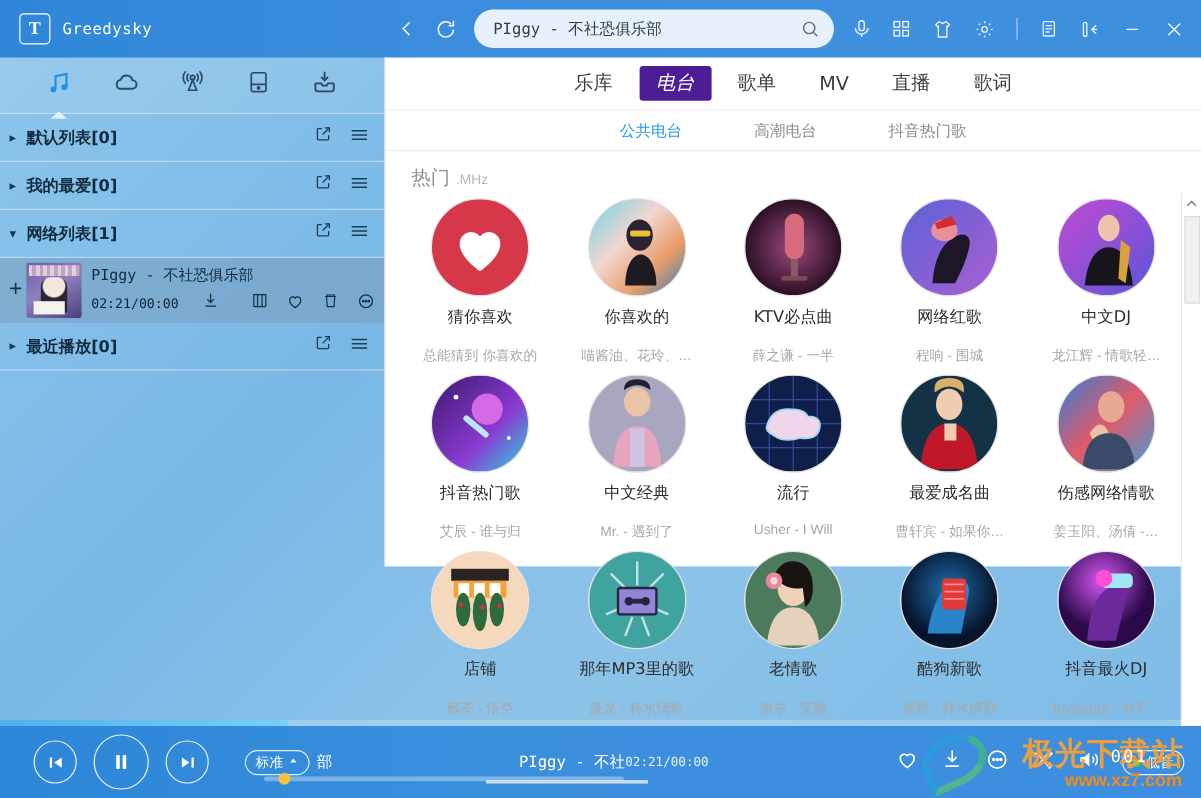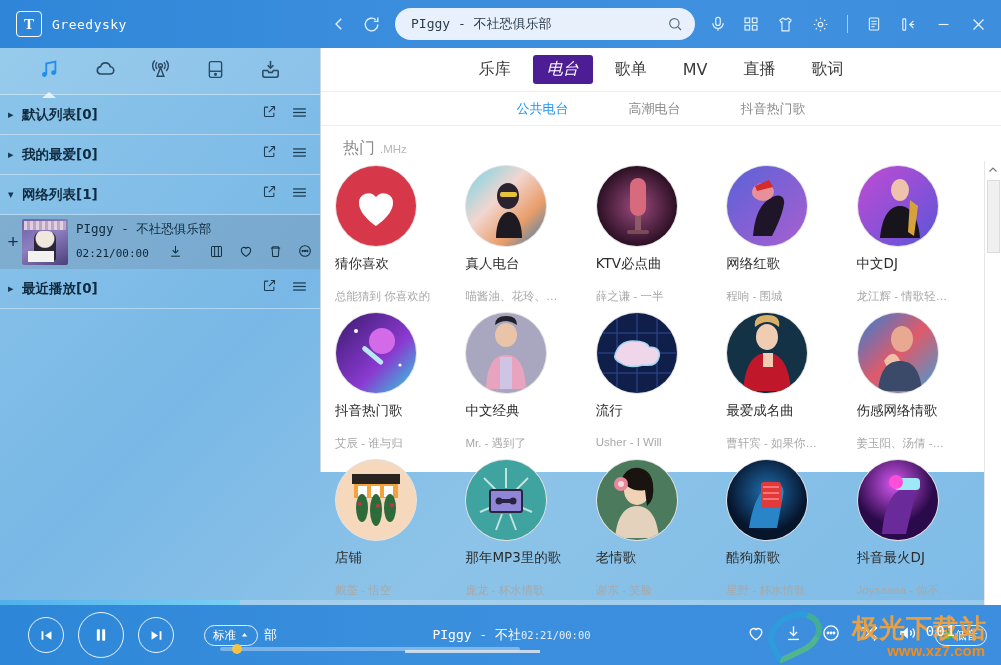--- a/index.html
+++ b/index.html
@@ -82,21 +82,21 @@
      border-bottom:1px solid #edf0f3; }
   .subnav .sn{ font-size:13px; color:#8b8b8b; cursor:pointer; }
   .subnav .sn.active{ color:#2196f3; }
 
   .content{ position:relative; height:479px; overflow:hidden; padding:0 14px; }
   .sec-title{ padding:12px 6px 6px 8px; display:flex; align-items:baseline; gap:5px; }
   .sec-title .t1{ font-size:16px; color:#8d8d8d; }
   .sec-title .t2{ font-size:11.5px; color:#b7b7b7; }
 
   .grid{ display:grid; grid-template-columns:repeat(5,1fr); row-gap:8px; }
-  .card{ display:flex; flex-direction:column; align-items:flex-start; cursor:pointer; }
+  .card{ display:flex; flex-direction:column; align-items:center; cursor:pointer; }
   .thumb{ width:82px; height:82px; border-radius:50%; overflow:hidden; position:relative;
      border:1px solid #e3e3e3; background:#ddd; }
   .cname{ font-size:13.5px; color:#2c2c2c; margin-top:8px; text-align:center;
      max-width:122px; overflow:hidden; white-space:nowrap; text-overflow:ellipsis;
      font-family:"DejaVu Sans","Liberation Sans",sans-serif;}
   .cdesc{ font-size:11.5px; color:#a8a8a8; margin-top:16px; text-align:center;
      max-width:122px; overflow:hidden; white-space:nowrap; text-overflow:ellipsis;}
 
   
   .vsb{ position:absolute; right:0; top:113px; width:17px; height:492px; background:#fff;
@@ -462,21 +462,21 @@
                     <stop offset=".7" stop-color="#e99d6a"></stop>
                     <stop offset="1" stop-color="#2f7fb8"></stop>
                   </linearGradient>
                 </defs>
                 <rect width="80" height="80" fill="url(#g2)"></rect>
                 <ellipse cx="42" cy="30" rx="11" ry="13" fill="#2b2430"></ellipse>
                 <path d="M30 72c0-16 6-26 13-26s13 10 13 26z" fill="#1d1a22"></path>
                 <rect x="34" y="26" width="17" height="5" rx="2" fill="#e8c23a"></rect>
               </svg>
           </span>
-          <span class="cname">真人电台</span>
+          <span class="cname">你喜欢的</span>
           <span class="cdesc">喵酱油、花玲、…</span>
         </div>
 
         <div class="card">
           <span class="thumb">
             <svg width="80" height="80" viewBox="0 0 80 80">
                 <defs>
                   <radialGradient id="g3" cx=".5" cy=".5">
                     <stop offset="0" stop-color="#9b4a7e"></stop>
                     <stop offset="1" stop-color="#2c1024"></stop>

